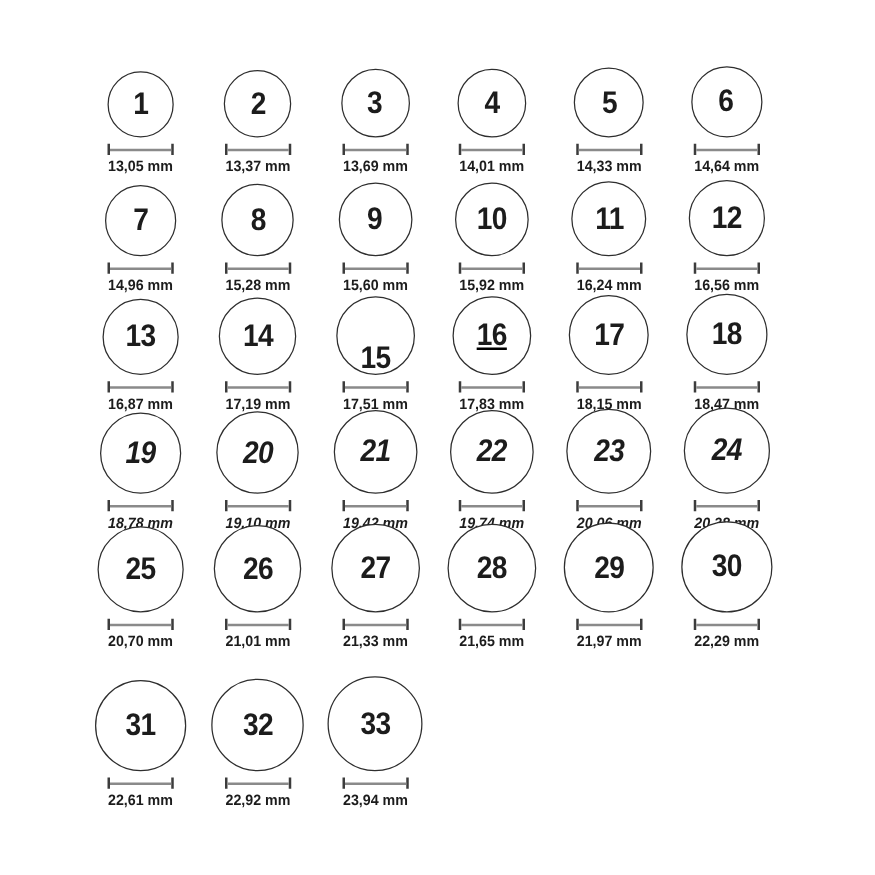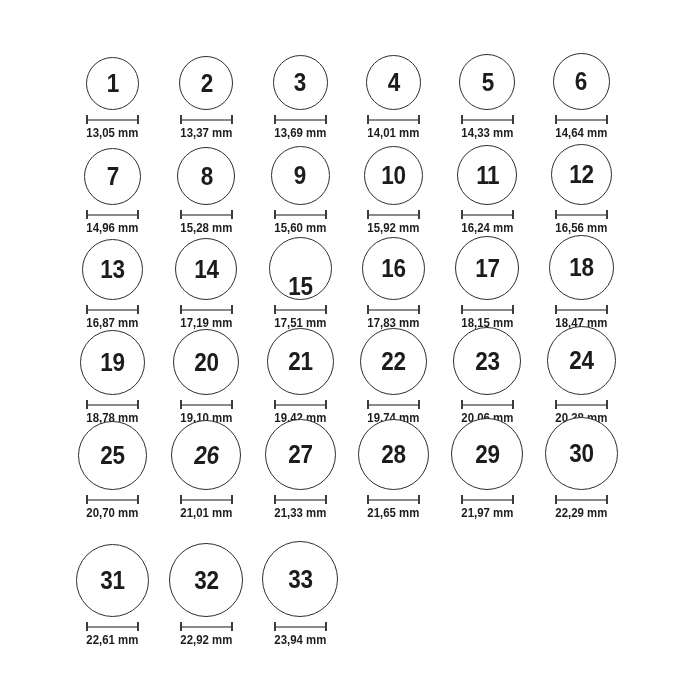--- a/index.html
+++ b/index.html
@@ -227,21 +227,21 @@
     <div class="circle" style="width: 63px; height: 63px; align-items: flex-end;">
       <span class="num">15</span>
     </div>
     <div class="measure">
       <span class="hline"></span>
     </div>
     <div class="mmlabel">17,51 mm</div>
   </div>
 
   <div class="cell">
-    <div class="circle" style="width: 63px; height: 63px;">
+    <div class="circle" style="width: 63px; height: 63px; text-decoration: underline;">
       <span class="num">16</span>
     </div>
     <div class="measure">
       <span class="hline"></span>
     </div>
     <div class="mmlabel">17,83 mm</div>
   </div>
 
   <div class="cell">
     <div class="circle" style="width: 64px; height: 64px;">
@@ -256,21 +256,21 @@
   <div class="cell">
     <div class="circle" style="width: 65px; height: 65px;">
       <span class="num">18</span>
     </div>
     <div class="measure">
       <span class="hline"></span>
     </div>
     <div class="mmlabel">18,47 mm</div>
   </div>
 </div>
-    <div class="row" style="bottom: 274px;">
+    <div class="row" style="bottom: 274px; font-style: italic;">
   <div class="cell">
     <div class="circle" style="width: 65px; height: 65px;">
       <span class="num">19</span>
     </div>
     <div class="measure">
       <span class="hline"></span>
     </div>
     <div class="mmlabel">18,78 mm</div>
   </div>
 
@@ -329,21 +329,21 @@
     <div class="circle" style="width: 69px; height: 69px;">
       <span class="num">25</span>
     </div>
     <div class="measure">
       <span class="hline"></span>
     </div>
     <div class="mmlabel">20,70 mm</div>
   </div>
 
   <div class="cell">
-    <div class="circle" style="width: 70px; height: 70px; font-style: italic;">
+    <div class="circle" style="width: 70px; height: 70px;">
       <span class="num">26</span>
     </div>
     <div class="measure">
       <span class="hline"></span>
     </div>
     <div class="mmlabel">21,01 mm</div>
   </div>
 
   <div class="cell">
     <div class="circle" style="width: 71px; height: 71px;">

